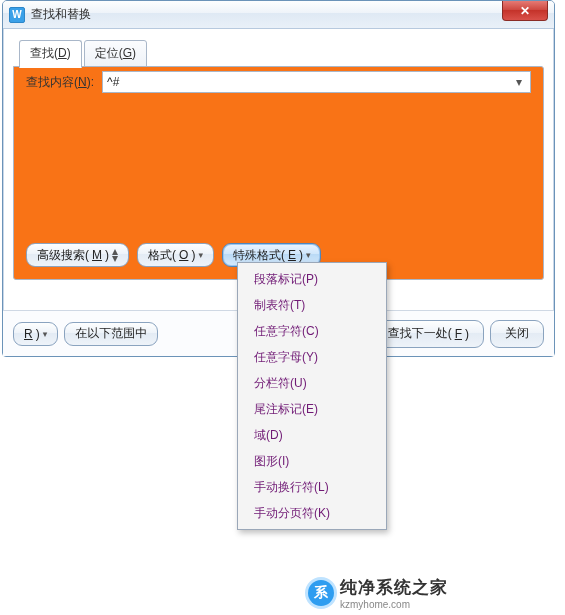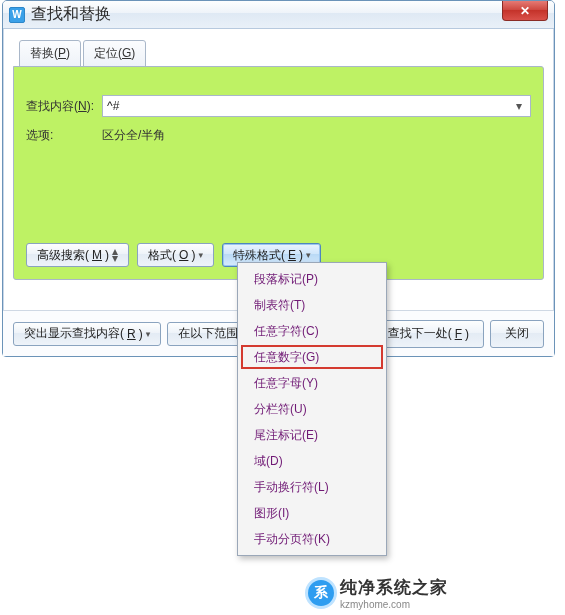--- a/index.html
+++ b/index.html
@@ -11,57 +11,57 @@
     box-shadow: 0 0 0 1px #c9d7e8 inset;
   }
   .titlebar {
     height: 28px;
     background: linear-gradient(#fdfefe, #eef3f9 45%, #dfe9f4 46%, #e9f0f8);
     border-bottom: 1px solid #b7c9de;
     border-radius: 4px 4px 0 0;
     display: flex; align-items: center; padding: 0 0 0 6px; position: relative;
   }
   .appicon { width: 16px; height: 16px; background:#3aa0e8; border:1px solid #2d87c9; border-radius:2px; display:flex; align-items:center; justify-content:center; color:#fff; font-size:10px; font-weight:bold; }
-  .title { margin-left: 6px; color:#2b2b2b; font-size:16px; }
+  .title { margin-left: 6px; color:#2b2b2b; font-size:12px; }
   .close-btn {
     position:absolute; right:6px; top:0px; width:46px; height:20px;
     background: linear-gradient(#e57a74, #cf4a42 45%, #c33128 46%, #d95049);
     border:1px solid #8a2b25; border-top:none; border-radius:0 0 4px 4px;
     display:flex; align-items:center; justify-content:center; color:#fff; font-weight:bold; font-size:12px;
   }
 
   .client { padding: 10px 10px 10px 10px; }
 
   .tabbar { display:flex; gap:2px; margin-bottom:-1px; padding-left:6px; }
   .tab {
     padding: 4px 10px 5px 10px; border:1px solid #a9b7c9; background:linear-gradient(#fbfcfe,#eef2f8);
     border-radius:3px 3px 0 0; color:#333; position:relative; top:1px;
   }
   .tab.active { background:#fff; border-bottom:1px solid #fff; font-weight:normal; top:1px; z-index:2; }
   .tab u { text-decoration: underline; }
 
   .panel {
-    border:1px solid #a9b7c9; border-radius:0 3px 3px 3px; background:#bef264; padding:28px 12px 14px 12px;
+    border:1px solid #a9b7c9; border-radius:0 3px 3px 3px; background:#f97316; padding:4px 12px 14px 12px;
     min-height:214px; position:relative;
   }
 
   .row { display:flex; align-items:center; margin-bottom:10px; }
   .lbl { width:76px; color:#333; }
   .search-combo {
     flex:1; height:22px; border:1px solid #a9b7c9; background:#fff; display:flex; align-items:center; padding:0 4px;
     position:relative;
   }
   .search-combo .val { flex:1; color:#222; }
   .search-combo .drop { width:14px; text-align:center; color:#555; }
 
   .opts-val { color:#333; }
 
   .bottom-btns { position:absolute; left:12px; bottom:12px; display:flex; gap:8px; }
   .btn {
-    height:24px; padding:0 10px; border:1px solid #8aa3bf; border-radius:3px;
+    height:24px; padding:0 10px; border:1px solid #8aa3bf; border-radius:9px;
     background:linear-gradient(#fdfefe,#eef3f9 45%,#e3ebf4 46%,#eef3f9); color:#222;
     display:inline-flex; align-items:center; gap:3px;
   }
   .btn .caret { font-size:9px; color:#555; }
   .btn.active {
     background:linear-gradient(#eaf4ff,#cfe6fb 45%,#b9d9f5 46%,#d6ebfd);
     border-color:#4f86bd; box-shadow:0 0 0 1px #9bc6ef inset;justify-content:flex-end;
   }
 
   .footer {
@@ -99,41 +99,37 @@
     <div class="appicon">W</div>
     <div class="title">查找和替换</div>
     <div class="close-btn">
       <span>✕</span>
     </div>
   </div>
 
   <div class="client">
 
     <div class="tabbar">
-      <div class="tab">
-        <span>替换(</span><u>P</u><span>)</span>
+      <div class="tab active">
+        <span>查找(</span><u>D</u><span>)</span>
       </div>
       <div class="tab">
         <span>定位(</span><u>G</u><span>)</span>
       </div>
     </div>
 
     <div class="panel">
       <div class="row">
         <div class="lbl">
           <span>查找内容(</span><u>N</u><span>):</span>
         </div>
         <div class="search-combo">
           <span class="val">^#</span>
           <span class="drop">▾</span>
         </div>
-      </div>
-      <div class="row">
-        <div class="lbl">选项:</div>
-        <div class="opts-val">区分全/半角</div>
       </div>
 
       <div class="bottom-btns">
         <div class="btn">
           <span>高级搜索(</span>
             <u>M</u>
             <span>)</span>
           <span class="caret" style="line-height:7px; display:inline-flex; flex-direction:column;">
               <span>▴</span>
               <span>▾</span>
@@ -151,21 +147,20 @@
             <span>)</span>
           <span class="caret">▾</span>
         </div>
       </div>
     </div>
 
   </div>
 
   <div class="footer">
     <div class="btn">
-      <span>突出显示查找内容(</span>
         <u>R</u>
         <span>)</span>
       <span class="caret">▾</span>
     </div>
     <div class="btn trunc">
       <span>在以下范围中</span>
     </div>
     <div class="spacer"></div>
     <div class="btn wide">
       <span>查找下一处(</span>
@@ -175,27 +170,26 @@
     <div class="btn wide">
       <span>关闭</span>
     </div>
   </div>
 </div>
 
 <div class="menu">
   <div class="menu-item">段落标记(P)</div>
   <div class="menu-item">制表符(T)</div>
   <div class="menu-item">任意字符(C)</div>
-  <div class="menu-item highlight">任意数字(G)</div>
   <div class="menu-item">任意字母(Y)</div>
   <div class="menu-item">分栏符(U)</div>
   <div class="menu-item">尾注标记(E)</div>
   <div class="menu-item">域(D)</div>
+  <div class="menu-item">图形(I)</div>
   <div class="menu-item">手动换行符(L)</div>
-  <div class="menu-item">图形(I)</div>
   <div class="menu-item">手动分页符(K)</div>
 </div>
 
 <div class="watermark">
   <div class="wm-icon">系</div>
   <div class="wm-text">
     <div class="t1">纯净系统之家</div>
     <div class="t2">kzmyhome.com</div>
   </div>
 </div>

